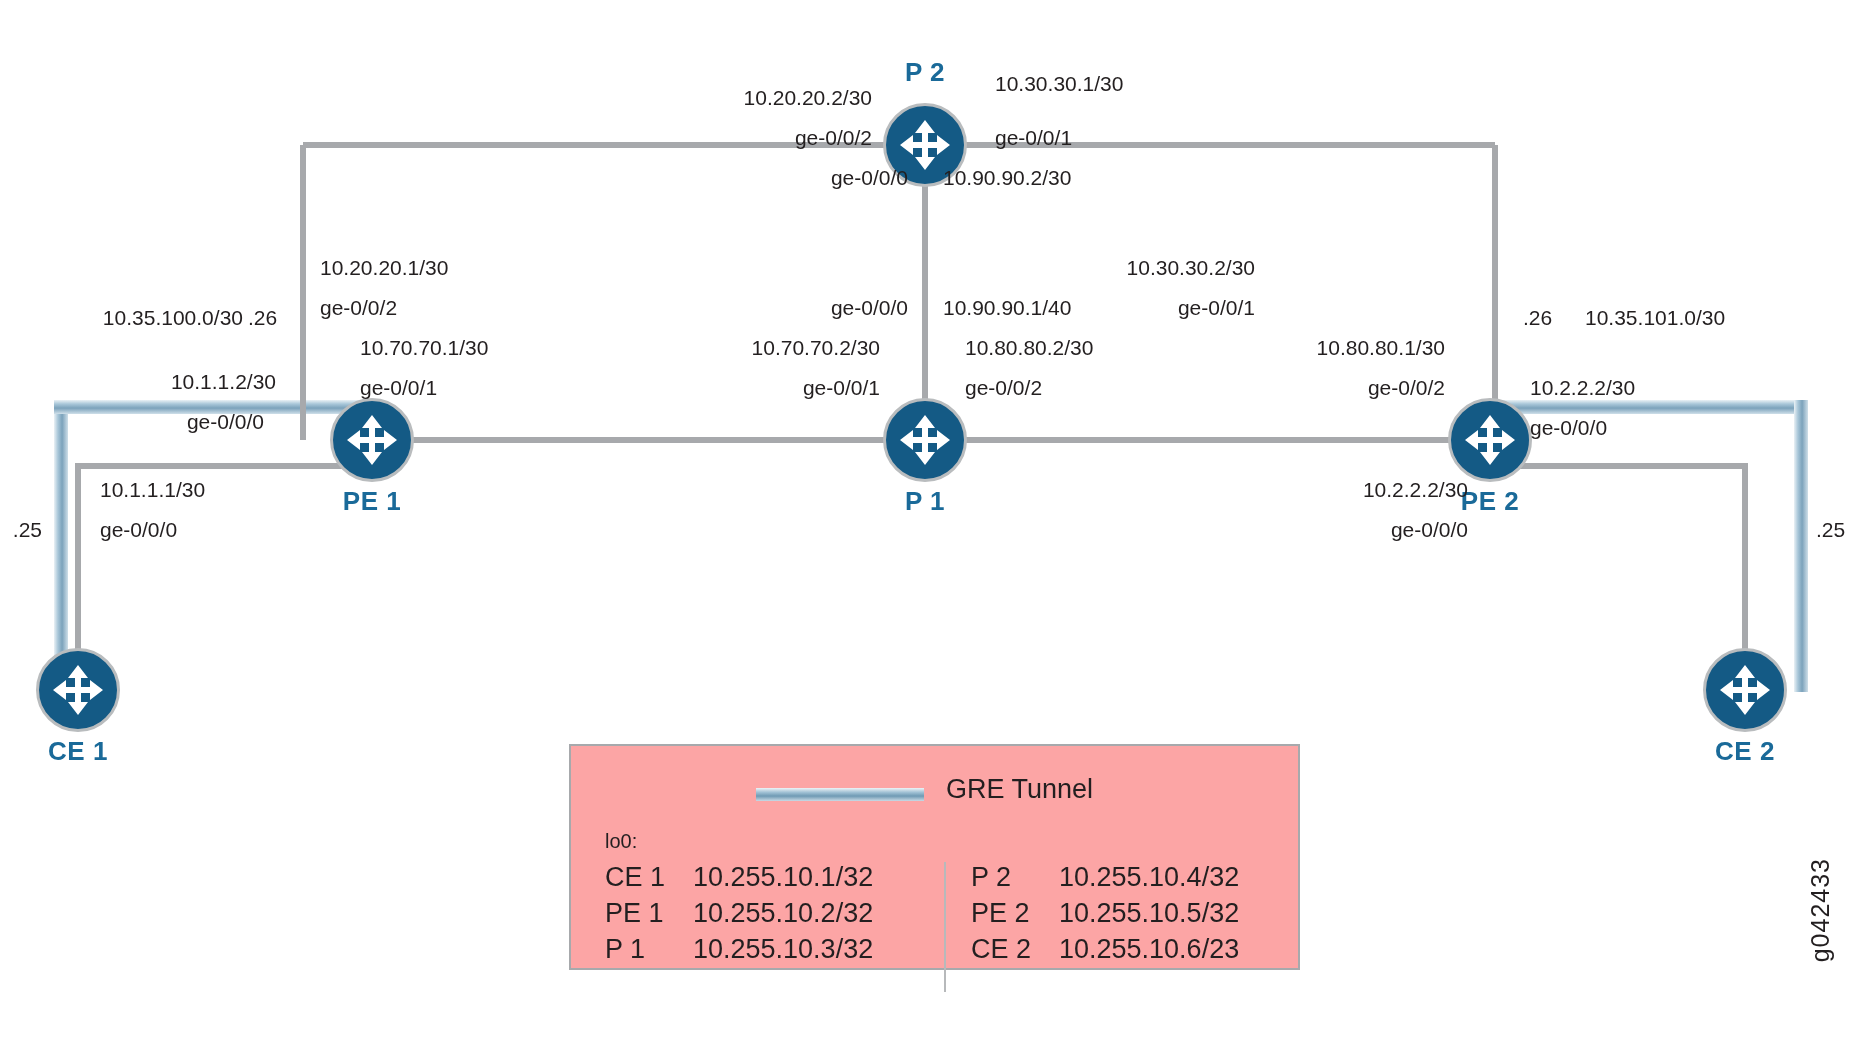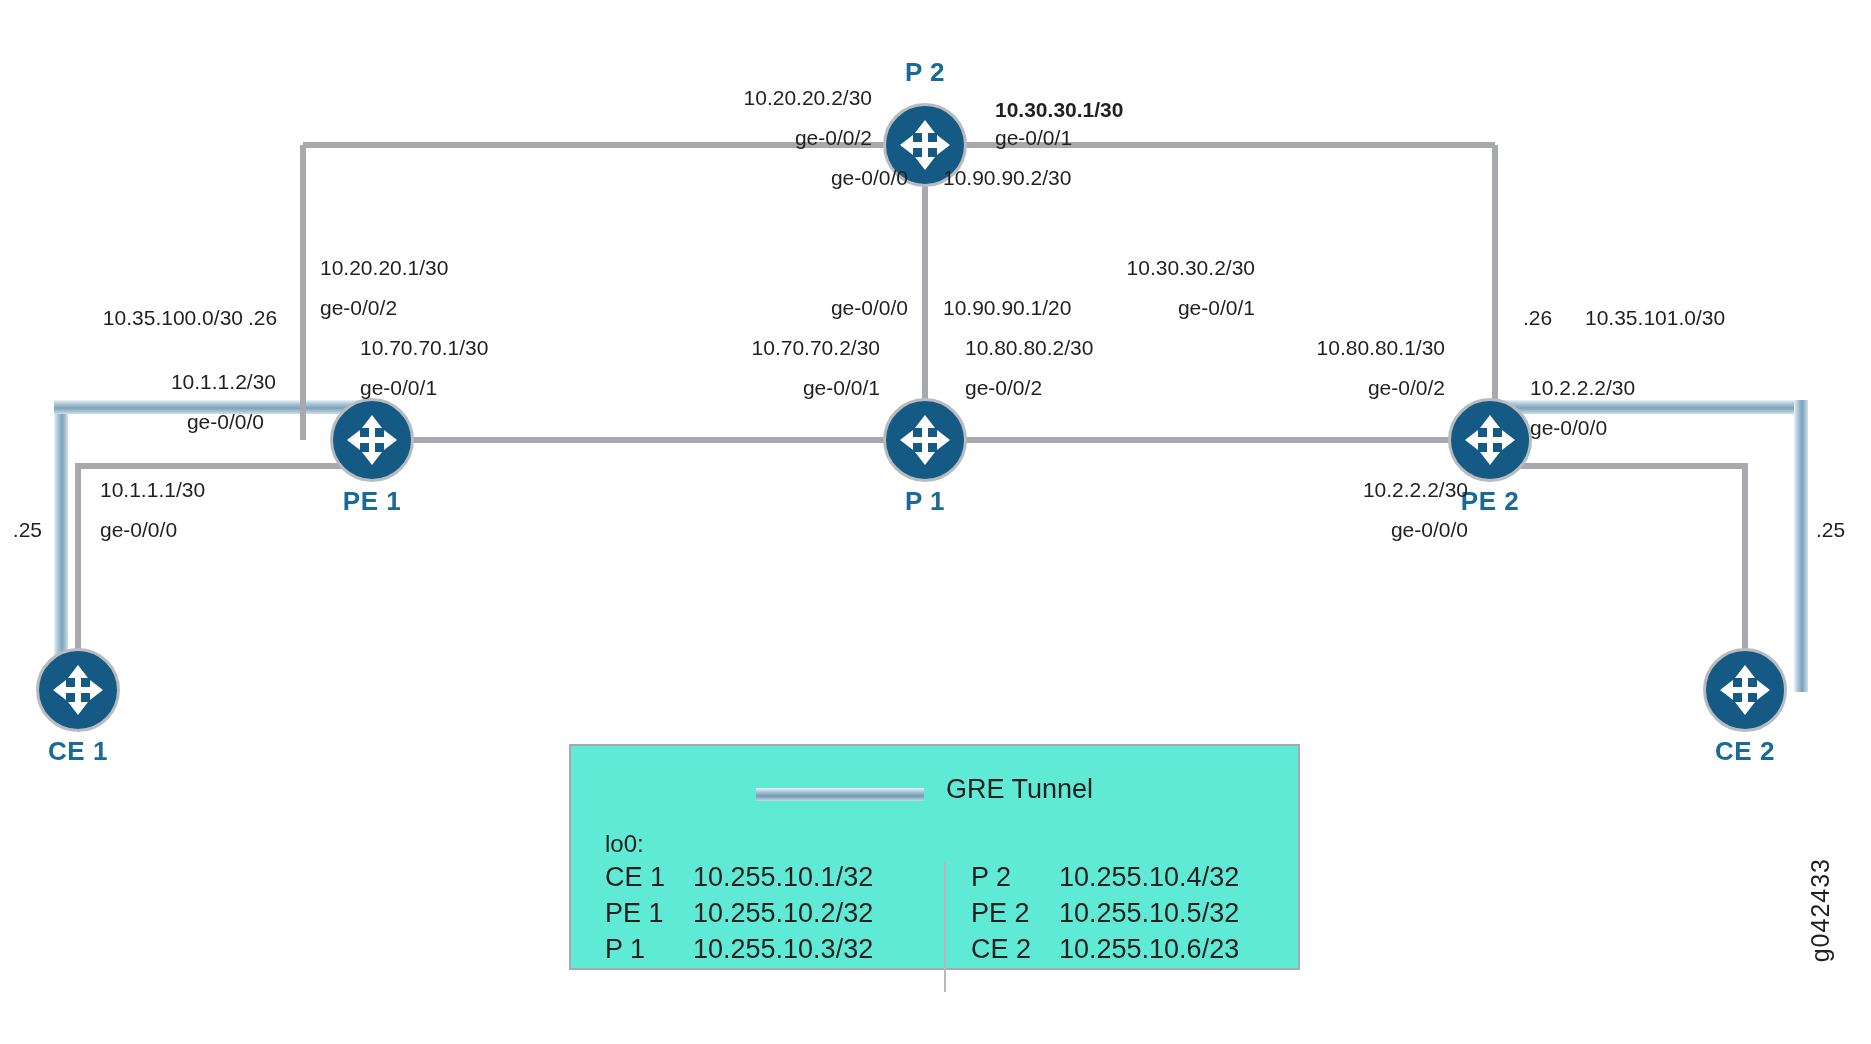--- a/index.html
+++ b/index.html
@@ -23,25 +23,25 @@
     color:#1a6a99;font-weight:bold;font-size:26px;letter-spacing:.5px;
     white-space:nowrap;
   }
 
   
   .lbl{position:absolute;color:#231f20;font-size:21px;white-space:nowrap;line-height:1.18;}
   .lbl.r{transform:translateX(-100%);}
 
   
   #legend{position:absolute;left:569px;top:744px;width:731px;height:226px;
-    border:2px solid #a7a9ac;background:#5eead4;box-sizing:border-box;}
+    border:2px solid #a7a9ac;background:#fca5a5;box-sizing:border-box;}
   #legend .swatch{position:absolute;left:185px;top:42px;width:168px;height:13px;
     background:linear-gradient(to bottom,#eef3f6 0%,#9fc0d4 34%,#6f9ab4 62%,#c9dae5 100%);}
   #legend .gre-text{position:absolute;left:375px;top:28px;font-size:27px;color:#231f20;}
-  #legend .lo0{position:absolute;left:34px;top:84px;font-size:24px;color:#231f20;}
+  #legend .lo0{position:absolute;left:34px;top:84px;font-size:20px;color:#231f20;}
   #legend .colsep{position:absolute;left:373px;top:116px;width:2px;height:130px;background:#b7b9bb;}
   #legend table{position:absolute;top:116px;border-collapse:collapse;}
   #legend td{font-size:27px;color:#231f20;padding:0 0 5px 0;white-space:nowrap;
              font-family:"Liberation Sans",sans-serif;}
   #legend .tL{left:34px;}
   #legend .tR{left:400px;}
   #legend .tL td.k{width:88px;}
   #legend .tR td.k{width:88px;}
 
   #watermark{position:absolute;left:1806px;top:858px;font-size:25px;color:#231f20;
@@ -163,38 +163,38 @@
         <path d="M26 45 h28 v7 l13-10 -13-10 v7 H26 z"></path>
         <path d="M45 26 V54 h7 l-10 13 -10-13 h7 V26 z"></path>
         <path d="M58 39 H30 v-7 l-13 10 13 10 v-7 h28 z"></path>
       </g>
     </svg>
     <div class="nlabel">CE 2</div>
   </div>
 
   <div class="lbl r" style="left:872px;top:86px;">10.20.20.2/30</div>
   <div class="lbl r" style="left:872px;top:126px;">ge-0/0/2</div>
-  <div class="lbl" style="left:995px;top:98px;font-weight:bold;">10.30.30.1/30</div>
+  <div class="lbl" style="left:995px;top:72px;">10.30.30.1/30</div>
   <div class="lbl" style="left:995px;top:126px;">ge-0/0/1</div>
   <div class="lbl r" style="left:908px;top:166px;">ge-0/0/0</div>
   <div class="lbl" style="left:943px;top:166px;">10.90.90.2/30</div>
 
   <div class="lbl" style="left:320px;top:256px;">10.20.20.1/30</div>
   <div class="lbl" style="left:320px;top:296px;">ge-0/0/2</div>
 
   <div class="lbl r" style="left:243px;top:306px;">10.35.100.0/30</div>
   <div class="lbl" style="left:248px;top:306px;">.26</div>
 
   <div class="lbl" style="left:360px;top:336px;">10.70.70.1/30</div>
   <div class="lbl" style="left:360px;top:376px;">ge-0/0/1</div>
   <div class="lbl r" style="left:264px;top:370px;margin-left:12px;">10.1.1.2/30</div>
   <div class="lbl r" style="left:264px;top:410px;">ge-0/0/0</div>
 
   <div class="lbl r" style="left:908px;top:296px;">ge-0/0/0</div>
-  <div class="lbl" style="left:943px;top:296px;">10.90.90.1/20</div>
+  <div class="lbl" style="left:943px;top:296px;">10.90.90.1/40</div>
   <div class="lbl r" style="left:880px;top:336px;">10.70.70.2/30</div>
   <div class="lbl r" style="left:880px;top:376px;">ge-0/0/1</div>
   <div class="lbl" style="left:965px;top:336px;">10.80.80.2/30</div>
   <div class="lbl" style="left:965px;top:376px;">ge-0/0/2</div>
 
   <div class="lbl r" style="left:1255px;top:256px;">10.30.30.2/30</div>
   <div class="lbl r" style="left:1255px;top:296px;">ge-0/0/1</div>
   <div class="lbl r" style="left:1445px;top:336px;">10.80.80.1/30</div>
   <div class="lbl r" style="left:1445px;top:376px;">ge-0/0/2</div>
   <div class="lbl" style="left:1530px;top:376px;">10.2.2.2/30</div>

